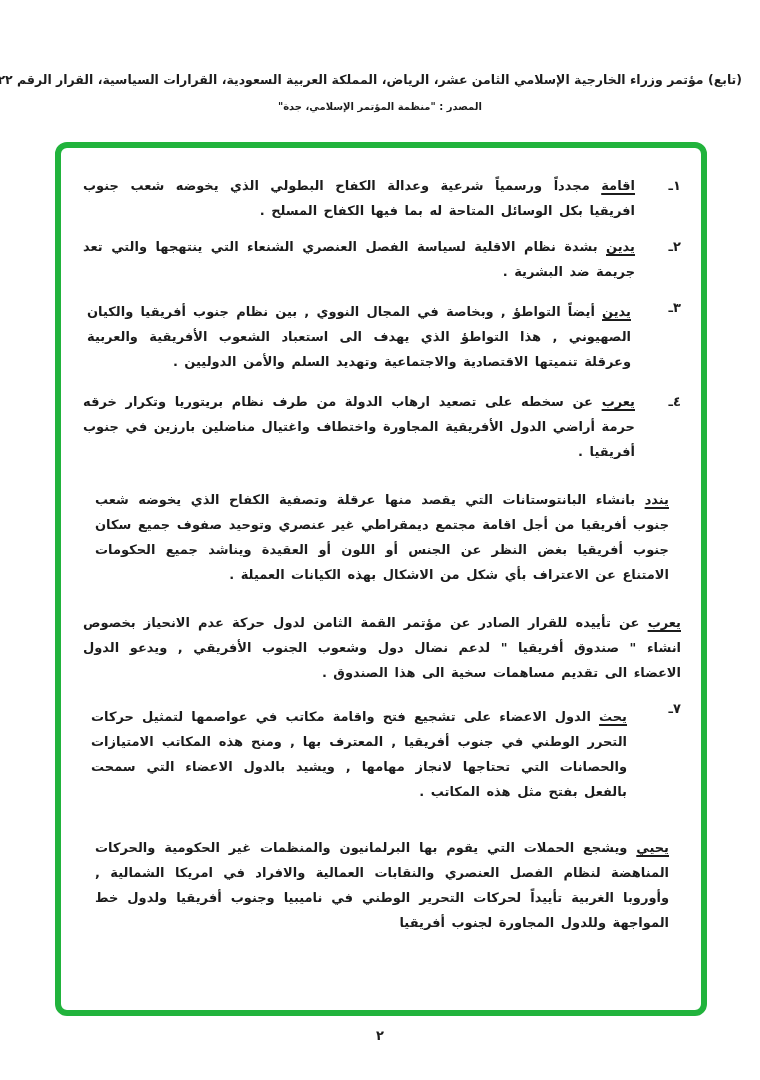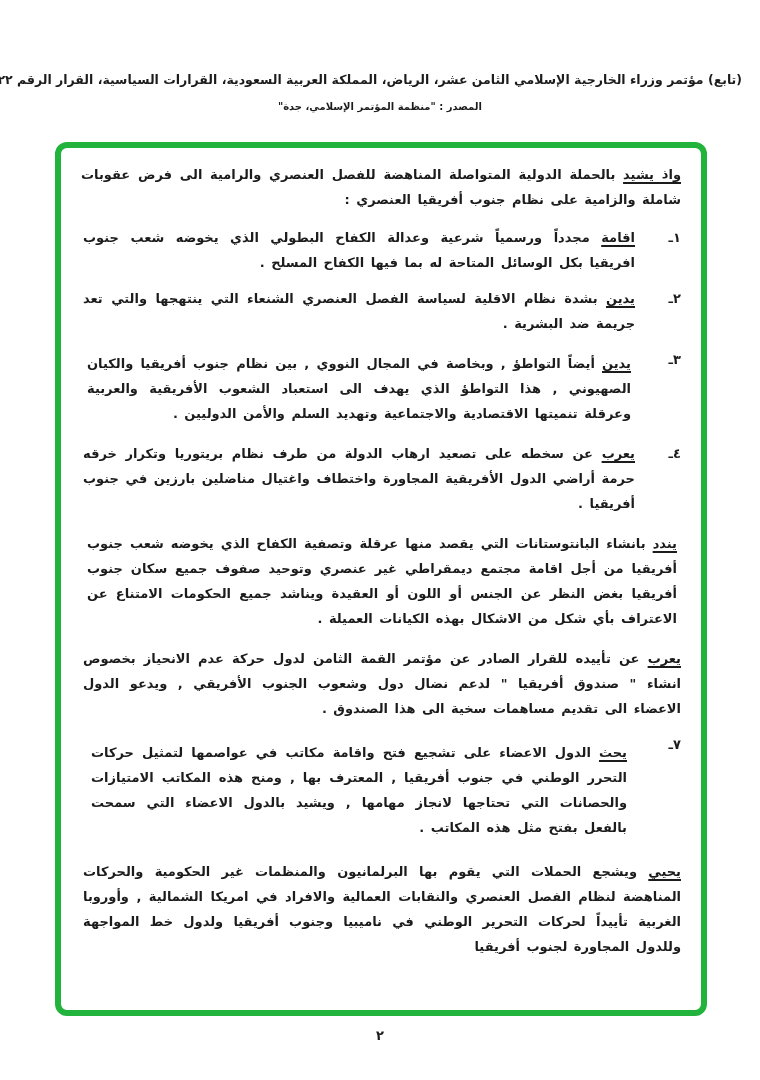--- a/index.html
+++ b/index.html
@@ -94,21 +94,20 @@
   }
 </style>
 </head>
 <body>
 
 <div class="doc-header">(تابع)  مؤتمر وزراء الخارجية الإسلامي الثامن عشر، الرياض، المملكة العربية السعودية، القرارات السياسية، القرار الرقم ١٨/٢٢-س</div>
 <div class="doc-source">المصدر :  "منظمة المؤتمر الإسلامي، جدة"</div>
 
 <div class="green-box">
 
-  <p class="intro"><span class="lead-underline">واذ يشيد</span><span> بالحملة الدولية المتواصلة المناهضة للفصل العنصري والرامية الى فرض عقوبات شاملة والزامية على نظام جنوب أفريقيا العنصري  :</span></p>
 
   <div class="item">
     <span class="item-num">١ـ</span>
     <p class="item-text" style="margin:0"><span class="lead-underline">اقامة</span><span> مجدداً ورسمياً شرعية وعدالة الكفاح البطولي الذي يخوضه شعب جنوب افريقيا بكل الوسائل المتاحة له بما فيها الكفاح المسلح .</span></p>
   </div>
 
   <div class="item">
     <span class="item-num">٢ـ</span>
     <p class="item-text" style="margin:0"><span class="lead-underline">يدين</span><span> بشدة نظام الاقلية لسياسة الفصل العنصري الشنعاء التي ينتهجها والتي تعد جريمة ضد البشرية .</span></p>
   </div>
@@ -117,31 +116,31 @@
     <span class="item-num">٣ـ</span>
     <p class="item-text" style="margin:4px"><span class="lead-underline">يدين</span><span> أيضاً التواطؤ , وبخاصة في المجال النووي , بين نظام جنوب أفريقيا والكيان الصهيوني , هذا التواطؤ الذي يهدف الى استعباد الشعوب الأفريقية والعربية وعرقلة تنميتها الاقتصادية والاجتماعية وتهديد السلم والأمن الدوليين .</span></p>
   </div>
 
   <div class="item">
     <span class="item-num">٤ـ</span>
     <p class="item-text" style="margin:0"><span class="lead-underline">يعرب</span><span> عن سخطه على تصعيد ارهاب الدولة من طرف نظام بريتوريا وتكرار خرقه حرمة أراضي الدول الأفريقية المجاورة واختطاف واغتيال مناضلين بارزين في جنوب أفريقيا .</span></p>
   </div>
 
   <div class="item">
-    <p class="item-text" style="margin:4px"><span class="lead-underline">يندد</span><span> بانشاء البانتوستانات التي يقصد منها عرقلة وتصفية الكفاح الذي يخوضه شعب جنوب أفريقيا من أجل اقامة مجتمع ديمقراطي غير عنصري وتوحيد صفوف جميع سكان جنوب أفريقيا بغض النظر عن الجنس أو اللون أو العقيدة ويناشد جميع الحكومات الامتناع عن الاعتراف بأي شكل من الاشكال بهذه الكيانات العميلة .</span></p>
+    <p class="item-text" style="margin:12px"><span class="lead-underline">يندد</span><span> بانشاء البانتوستانات التي يقصد منها عرقلة وتصفية الكفاح الذي يخوضه شعب جنوب أفريقيا من أجل اقامة مجتمع ديمقراطي غير عنصري وتوحيد صفوف جميع سكان جنوب أفريقيا بغض النظر عن الجنس أو اللون أو العقيدة ويناشد جميع الحكومات الامتناع عن الاعتراف بأي شكل من الاشكال بهذه الكيانات العميلة .</span></p>
   </div>
 
   <div class="item">
     <p class="item-text" style="margin:0"><span class="lead-underline">يعرب</span><span> عن تأييده للقرار الصادر عن مؤتمر القمة الثامن لدول حركة عدم الانحياز بخصوص انشاء " صندوق أفريقيا " لدعم نضال دول وشعوب الجنوب الأفريقي , ويدعو الدول الاعضاء الى تقديم مساهمات سخية الى هذا الصندوق .</span></p>
   </div>
 
   <div class="item">
     <span class="item-num">٧ـ</span>
     <p class="item-text" style="margin:8px"><span class="lead-underline">يحث</span><span> الدول الاعضاء على تشجيع فتح واقامة مكاتب في عواصمها لتمثيل حركات التحرر الوطني في جنوب أفريقيا , المعترف بها , ومنح هذه المكاتب الامتيازات والحصانات التي تحتاجها لانجاز مهامها , ويشيد بالدول الاعضاء التي سمحت بالفعل بفتح مثل هذه المكاتب .</span></p>
   </div>
 
   <div class="item">
-    <p class="item-text" style="margin:0"><span class="lead-underline">يحيي</span><span> ويشجع الحملات التي يقوم بها البرلمانيون والمنظمات غير الحكومية والحركات المناهضة لنظام الفصل العنصري والنقابات العمالية والافراد في امريكا الشمالية , وأوروبا الغربية تأييداً لحركات التحرير الوطني في ناميبيا وجنوب أفريقيا ولدول خط المواجهة وللدول المجاورة لجنوب أفريقيا</span></p>
+    <p class="item-text" style="margin:12px"><span class="lead-underline">يحيي</span><span> ويشجع الحملات التي يقوم بها البرلمانيون والمنظمات غير الحكومية والحركات المناهضة لنظام الفصل العنصري والنقابات العمالية والافراد في امريكا الشمالية , وأوروبا الغربية تأييداً لحركات التحرير الوطني في ناميبيا وجنوب أفريقيا ولدول خط المواجهة وللدول المجاورة لجنوب أفريقيا</span></p>
   </div>
 
 </div>
 
 <div class="page-number">٢</div>
 
 </body></html>

